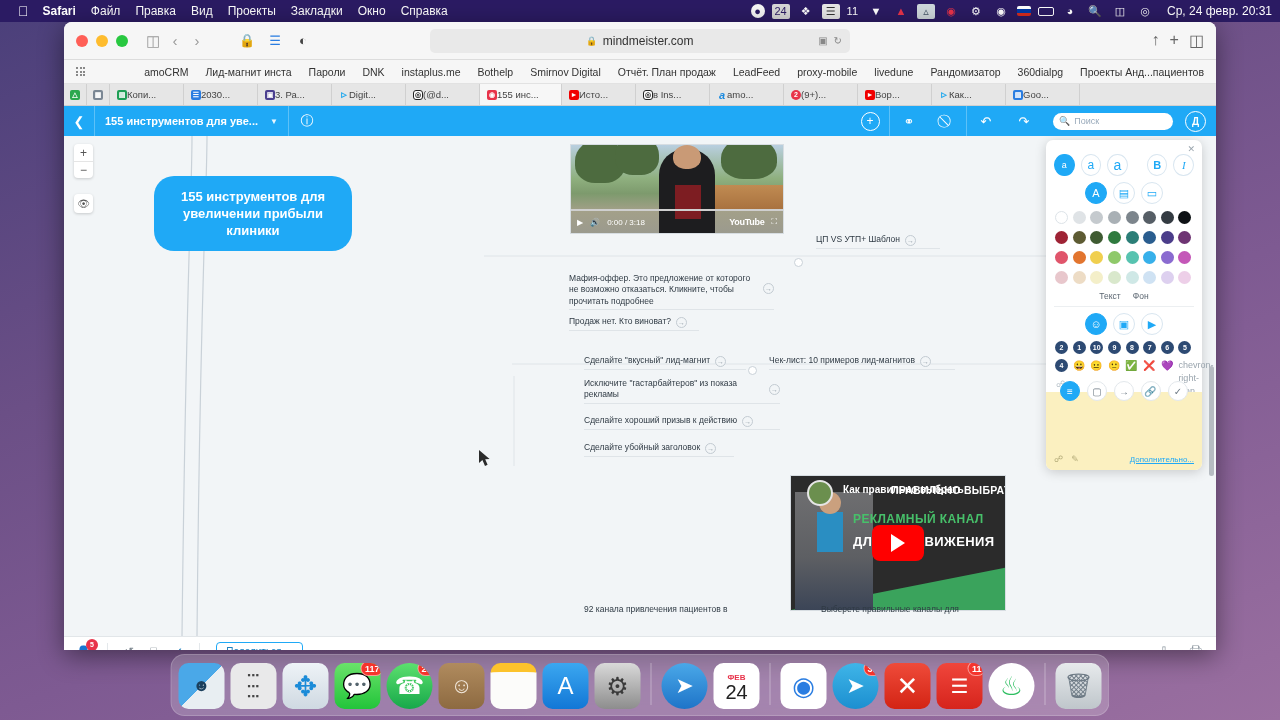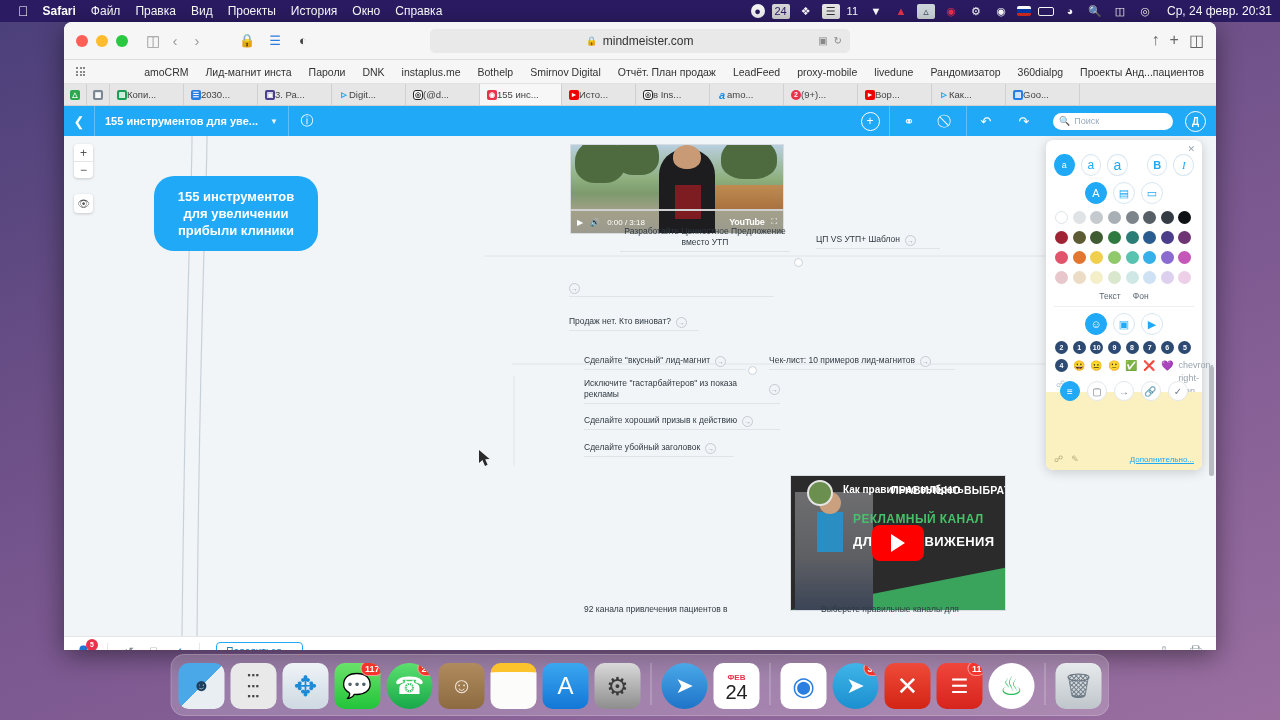--- a/index.html
+++ b/index.html
@@ -131,21 +131,21 @@
     font-size:12px; color:#555;
   }
   #zoomctl div { height:17px; display:flex; align-items:center; justify-content:center; }
   #zoomctl .mid { border-top:1px solid #e5e5e5; }
   #eyebtn {
     position:absolute; left:10px; top:58px; width:19px; height:19px;
     background:#fff; border-radius:4px; box-shadow:0 1px 3px rgba(0,0,0,.18);
     display:flex; align-items:center; justify-content:center; font-size:10px; color:#555;
   }
   #rootnode {
-    position:absolute; left:90px; top:40px; width:164px;
+    position:absolute; left:90px; top:40px; width:198px;
     background:#1fa9f6; color:#fff; border-radius:20px;
     padding:12px 16px; font-size:13px; font-weight:bold; line-height:1.32;
     text-align:center;
   }
 
   .nodetxt {
     position:absolute; font-size:8.5px; color:#2f3a44; line-height:1.34;
     border-bottom:1px solid #dfe4e8; padding-bottom:2px;
     display:flex; align-items:flex-start; gap:5px;
   }
@@ -299,21 +299,21 @@
 </head>
 <body>
 
 <div id="menubar">
   <span class="apple"></span>
   <span class="mi bold">Safari</span>
   <span class="mi">Файл</span>
   <span class="mi">Правка</span>
   <span class="mi">Вид</span>
   <span class="mi">Проекты</span>
-  <span class="mi">История</span>
+  <span class="mi">Закладки</span>
   <span class="mi">Окно</span>
   <span class="mi">Справка</span>
   <span class="spacer"></span>
   <span class="sico" style="background:#f7f7f7;color:#2b1b63;border-radius:50%;width:14px;height:14px;">●</span>
   <span class="sico" style="background:#d8d8d8;color:#2b1b63;">24</span>
   <span class="sico">❖</span>
   <span class="sico" style="background:#e8e8e8;color:#333;">☰</span>
   <span class="sico" style="width:auto;margin-right:9px;">11</span>
   <span class="sico">▼</span>
   <span class="sico" style="color:#e8334a;">▲</span>
@@ -515,30 +515,28 @@
       <div class="bar"></div>
       <div class="ctrl">
         <span>▶</span>
         <span>🔊</span>
         <span>0:00 / 3:18</span>
         <span class="yt">YouTube</span>
         <span>⛶</span>
       </div>
     </div>
 
-    <div class="nodetxt" style="left:556px;top:90px;width:170px;text-align:center;justify-content:center;">
-      <span class="lbl">Разработайте Ценностное Предложение вместо УТП</span>
-    </div>
     <div class="nodetxt" style="left:752px;top:98px;width:124px;">
       <span class="lbl">ЦП VS УТП+ Шаблон</span>
       <span class="arrowc">→</span>
     </div>
     <div class="dotjoint" style="left:730px;top:122px;"></div>
 
     <div class="nodetxt" style="left:505px;top:137px;width:205px;">
+      <span class="lbl">Мафия-оффер. Это предложение от которого не возможно отказаться. Кликните, чтобы прочитать подробнее</span>
       <span class="arrowc" style="margin-top:10px;">→</span>
     </div>
     <div class="nodetxt" style="left:505px;top:180px;width:130px;">
       <span class="lbl">Продаж нет. Кто виноват?</span>
       <span class="arrowc">→</span>
     </div>
 
     <div class="nodetxt" style="left:520px;top:219px;width:162px;">
       <span class="lbl">Сделайте "вкусный" лид-магнит</span>
       <span class="arrowc">→</span>

